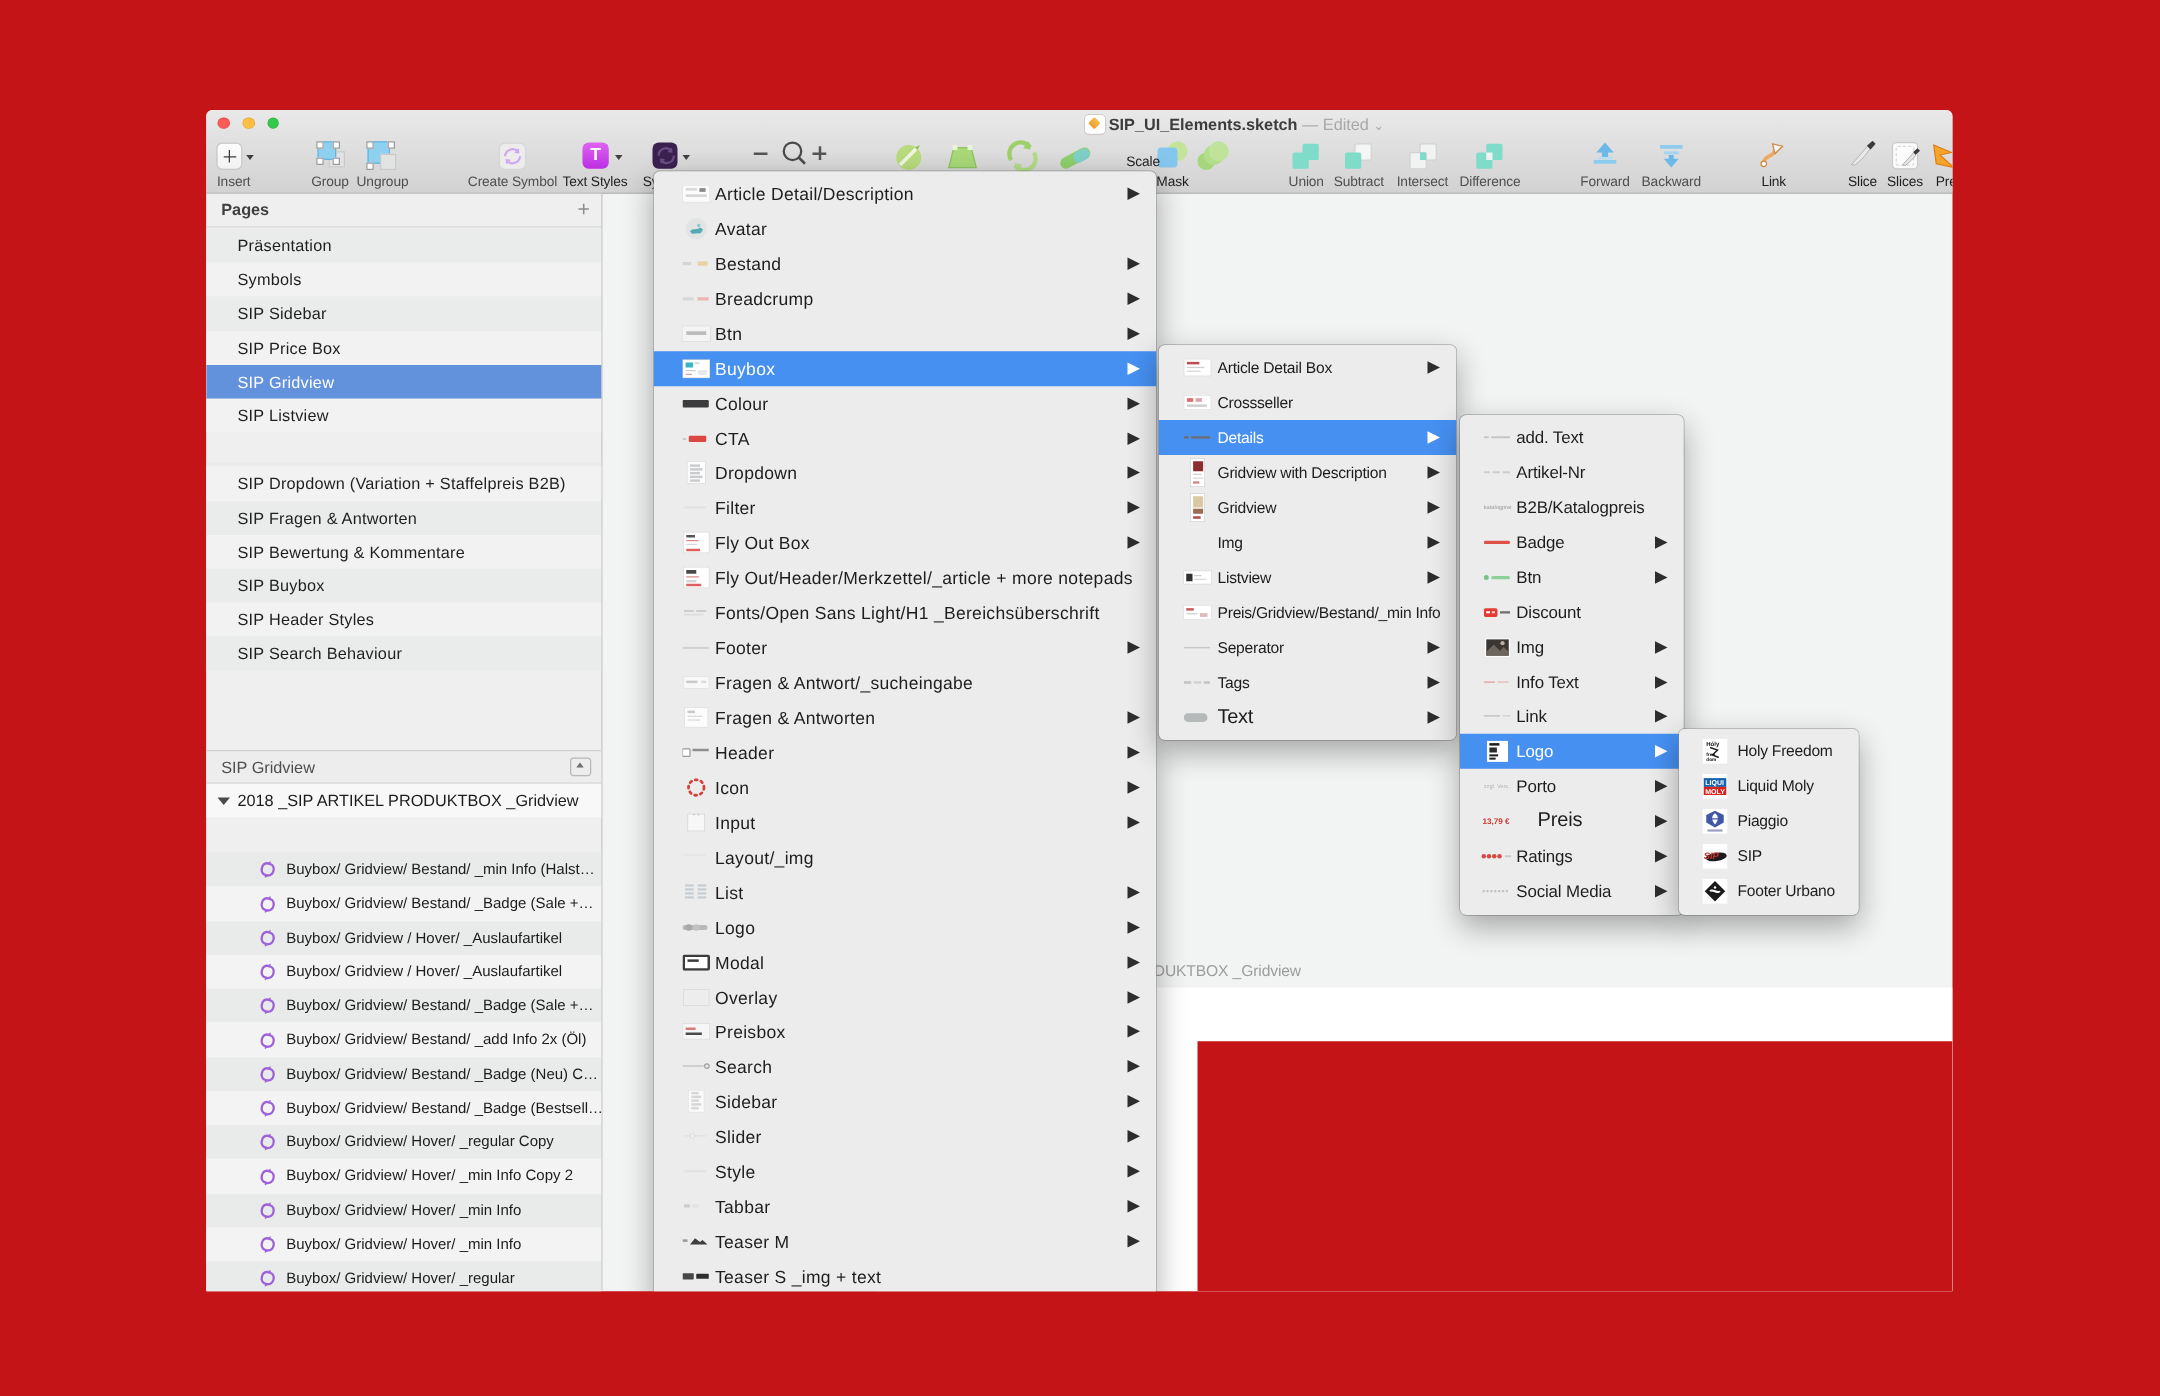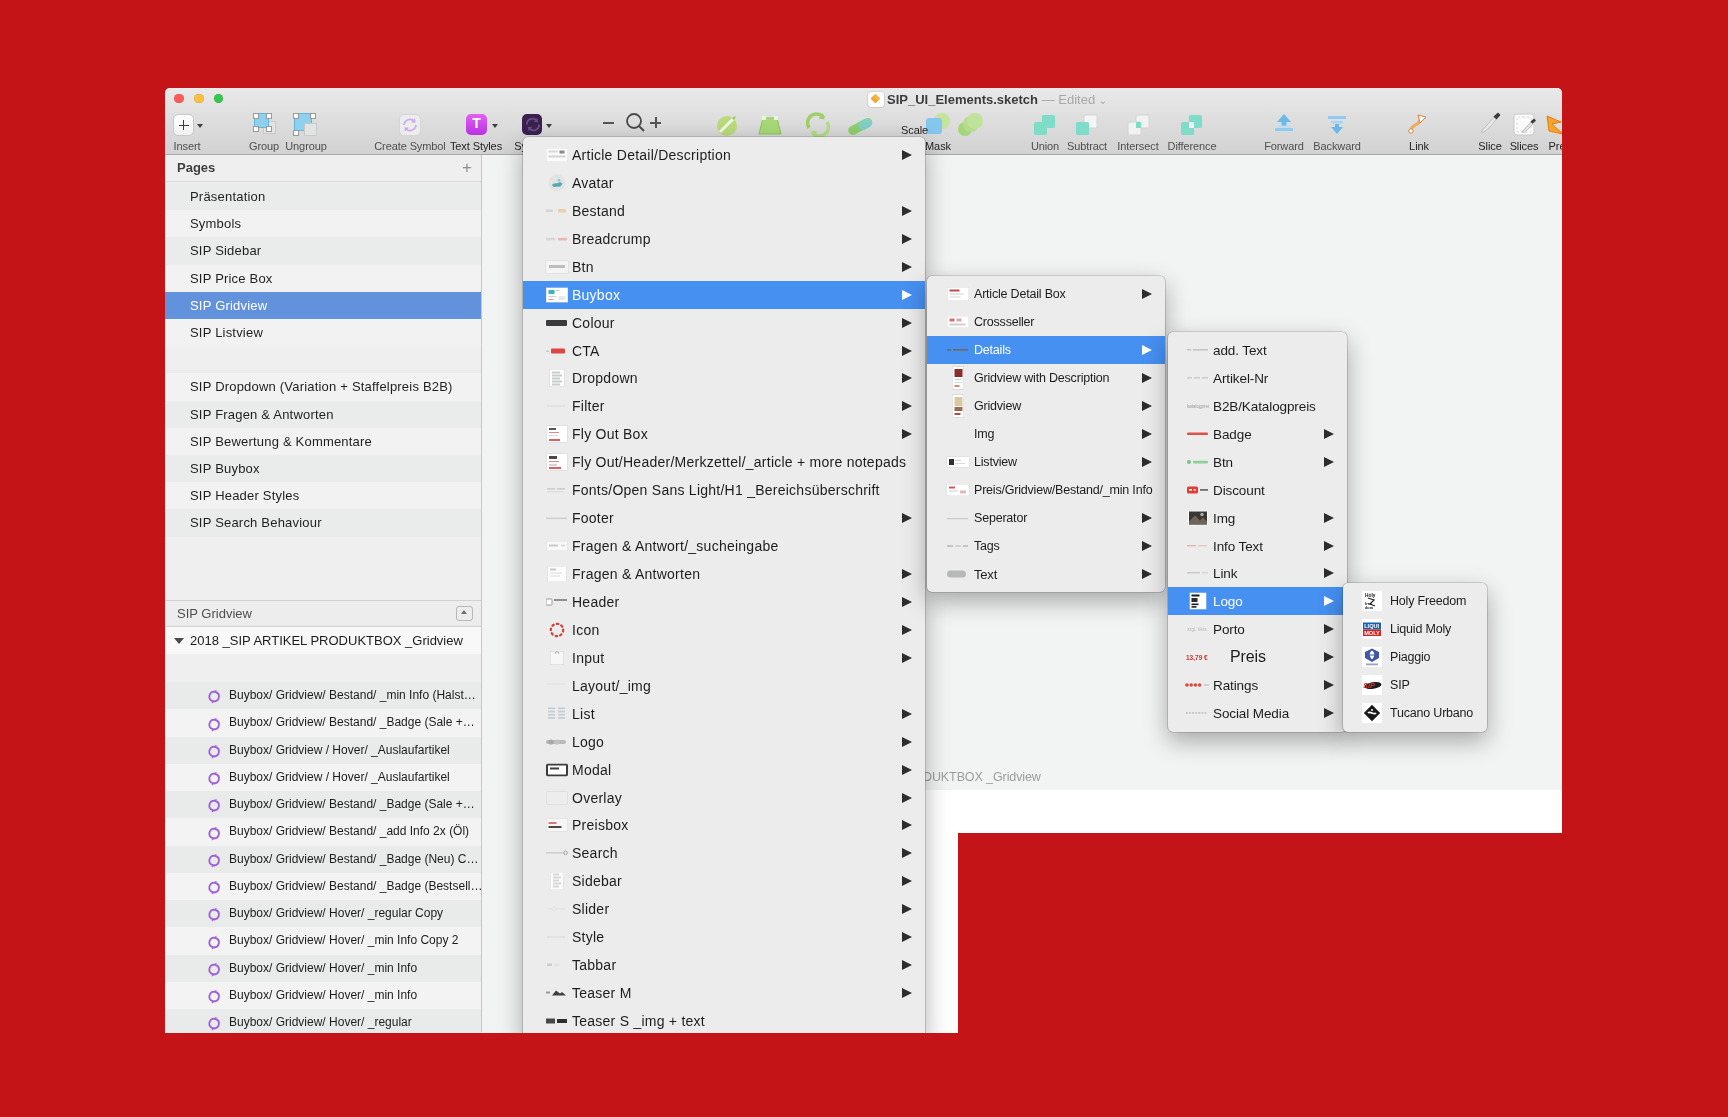--- a/index.html
+++ b/index.html
@@ -620,21 +620,21 @@
             <rect x="8" y="2" width="6" height="2" fill="#d2d2d2"></rect>
             <rect x="16" y="2" width="5" height="2" fill="#c4c4c4"></rect>
           </svg></span>
         <span class="mtx" style="left:47px;font-size:12.5px;letter-spacing:-0.2px;">Tags</span>
         <span class="arr"></span>
       </div>
       <div class="mi">
         <span class="ico" style="left:31px;"><svg width="22" height="9" viewBox="0 0 22 9" style="">
             <rect x="0" y="1" width="19" height="7" rx="3.5" fill="#b5b9ba"></rect>
           </svg></span>
-        <span class="mtx" style="left:47px;font-size:13px;letter-spacing:-0.2px;">Text</span>
+        <span class="mtx" style="left:47px;font-size:16px;letter-spacing:-0.2px;">Text</span>
         <span class="arr"></span>
       </div>
     </div>
     <div class="menu" style="left:1003px;top:243.5px;width:179px;">
       <div class="mi">
         <span class="ico" style="left:30px;"><svg width="22" height="5" viewBox="0 0 22 5" style="">
             <rect x="0" y="1.5" width="4" height="1.6" fill="#c6c6c6"></rect>
             <rect x="6" y="1.5" width="15" height="1.6" fill="#c6c6c6"></rect>
           </svg></span>
         <span class="mtx" style="left:45px;font-size:13.5px;letter-spacing:-0.1px;">add. Text</span>
@@ -792,15 +792,15 @@
           </svg></span>
         <span class="mtx" style="left:47px;font-size:12.5px;letter-spacing:-0.2px;">SIP</span>
       </div>
       <div class="mi">
         <span class="ico" style="left:29px;"><svg width="20" height="20" viewBox="0 0 20 20" style="">
             <rect width="20" height="20" fill="#fff"></rect>
             <rect x="4.2" y="4.2" width="11.6" height="11.6" fill="#1a1a1a" transform="rotate(45 10 10)"></rect>
             <path d="M6 10 C8 7.5 12 12.5 14 10" stroke="#fff" stroke-width="1.6" fill="none"></path>
             <circle cx="10" cy="7" r="1" fill="#fff"></circle>
           </svg></span>
-        <span class="mtx" style="left:47px;font-size:12.5px;letter-spacing:-0.2px;">Tucano Urbano</span>
+        <span class="mtx" style="left:47px;font-size:12.5px;letter-spacing:-0.2px;">Footer Urbano</span>
       </div>
     </div>
   </div>
 </body></html>

